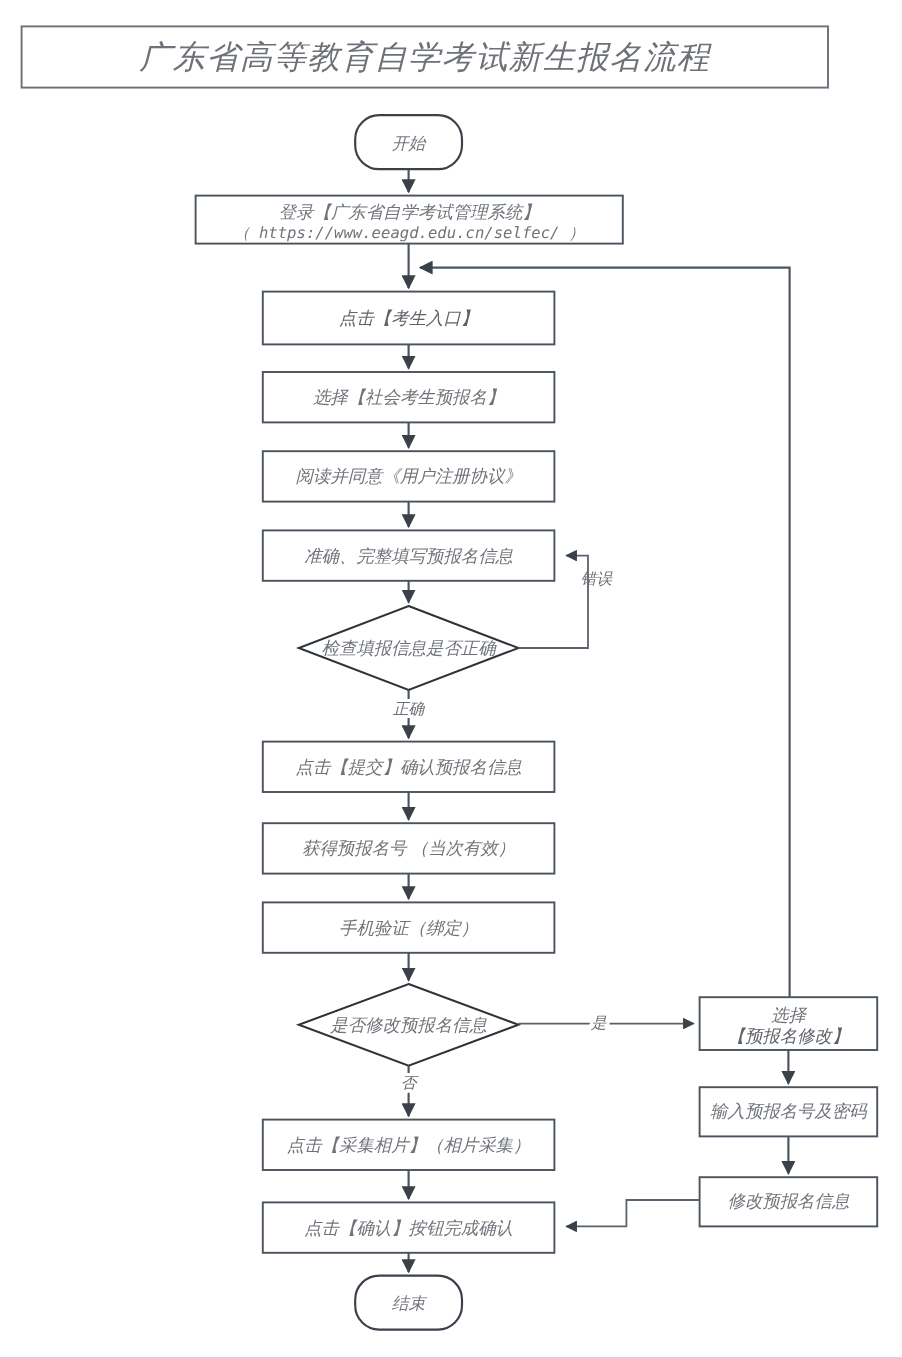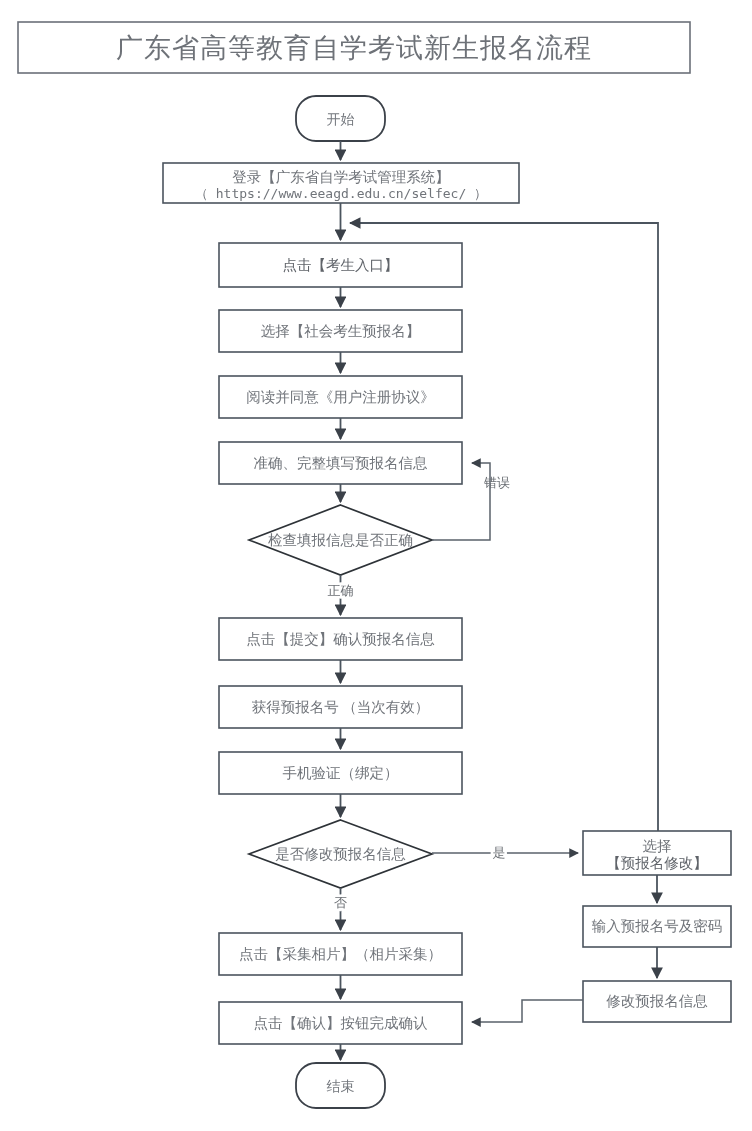--- a/index.html
+++ b/index.html
@@ -7,20 +7,21 @@
     padding: 0;
     background: #ffffff;
   }
   #page {
     position: relative;
     width: 752px;
     height: 1131px;
     background: #ffffff;
     overflow: hidden;
     font-family: "Liberation Serif", "DejaVu Serif", serif;
+    font-style: italic;
   }
   svg.flow {
     position: absolute;
     left: 0;
     top: 0;
     width: 752px;
     height: 1131px;
   }
   .node-rect {
     fill: #ffffff;

